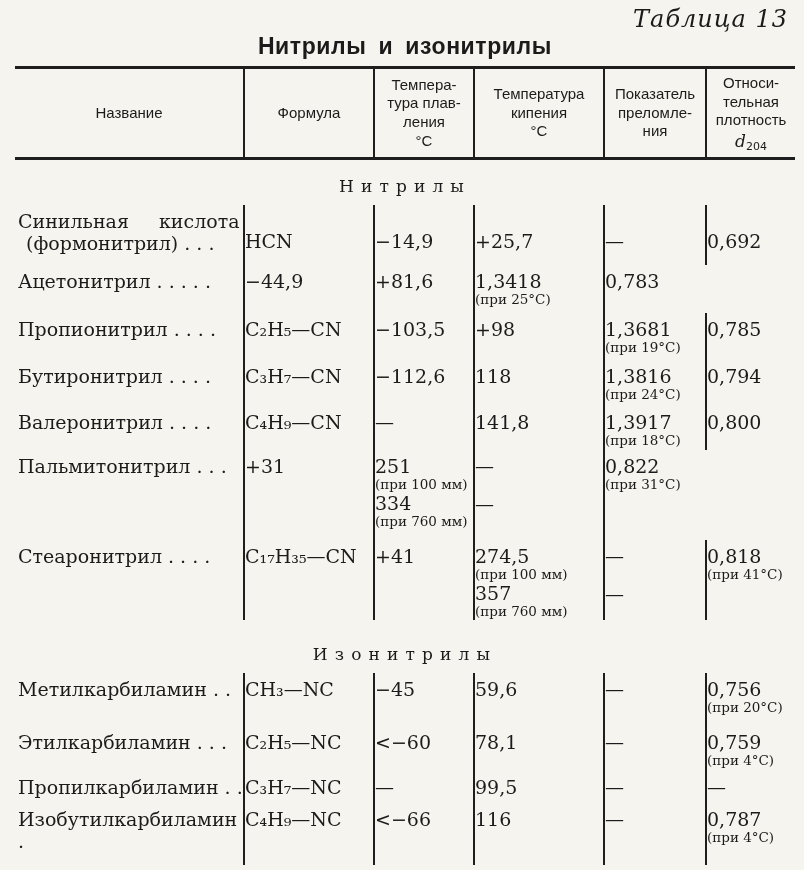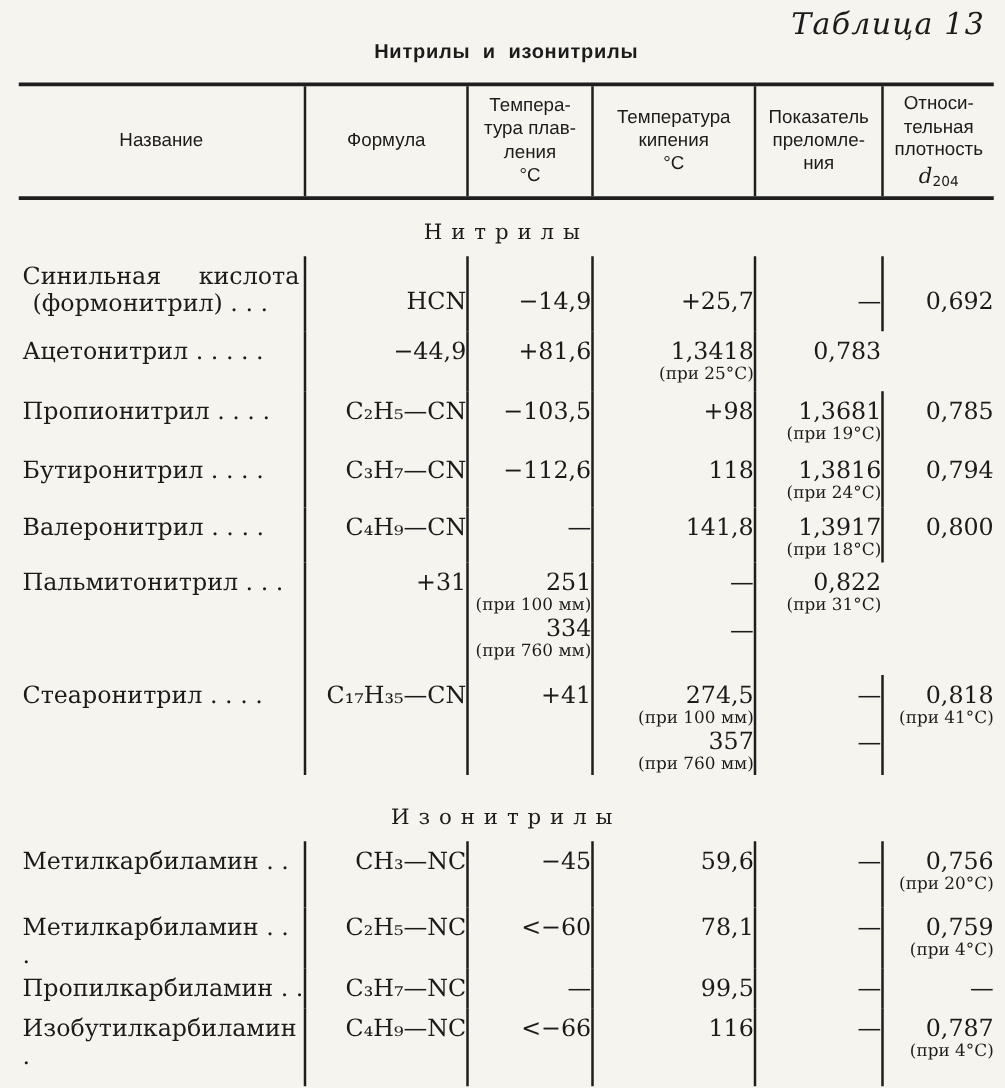--- a/index.html
+++ b/index.html
@@ -14,21 +14,21 @@
 
   .table-label{
     position:absolute;top:5px;right:12px;
     font-style:italic;font-size:24px;letter-spacing:1px;
     font-family:"DejaVu Serif",serif;
   }
   .doc-title{
     position:absolute;top:33px;left:15px;width:780px;
     text-align:center;
     font-family:"Liberation Sans",sans-serif;
-    font-weight:bold;font-size:16px;letter-spacing:0.6px;word-spacing:5px;
+    font-weight:bold;font-size:23px;letter-spacing:0.6px;word-spacing:5px;
   }
 
   .tbl{position:absolute;left:15px;top:66px;width:780px;}
 
   .grid{display:grid;grid-template-columns:228px 130px 100px 130px 102px 90px;}
 
   .thead{
     border-top:3px solid #1e1e1e;
     border-bottom:3px solid #1e1e1e;
     min-height:88px;
@@ -46,21 +46,21 @@
 
   .section-title{
     text-align:center;font-size:17px;letter-spacing:0.42em;
     margin:16px 0 9px 0;
   }
   .section-title.second{margin-top:24px;}
 
   .trow > div + div{border-left:2px solid #1e1e1e;}
   .cell{padding-top:5px;box-sizing:border-box;}
   .cn{text-align:left;padding-left:3px;font-size:19px;}
-  .cf,.cm,.cb,.cr,.cd{text-align:right;font-size:19px;}
+  .cf,.cm,.cb,.cr,.cd{text-align:left;font-size:19px;}
   .val{line-height:1.16;}
   .note{font-size:13.5px;line-height:1.12;}
 
   .wjust{word-spacing:24px;}
   .indent2{padding-left:8px;}
 
   .r1{min-height:60px;}
   .r1 .cf,.r1 .cm,.r1 .cb,.r1 .cr,.r1 .cd{padding-top:25px;}
   .r2{min-height:48px;}
   .r3{min-height:47px;}
@@ -282,21 +282,21 @@
           <div class="val">—</div>
         </div>
       <div class="cell cd">
         <div class="val">0,756</div>
         <div class="note">(при 20°С)</div>
       </div>
     </div>
 
     <div class="grid trow r9">
       <div class="cell cn">
-          <div class="val">Метилкарбиламин . . .</div>
+          <div class="val">Этилкарбиламин . . .</div>
         </div>
       <div class="cell cf">
           <div class="val">C₂H₅—NC</div>
         </div>
       <div class="cell cm">
           <div class="val">&lt;−60</div>
         </div>
       <div class="cell cb">
           <div class="val">78,1</div>
         </div>

